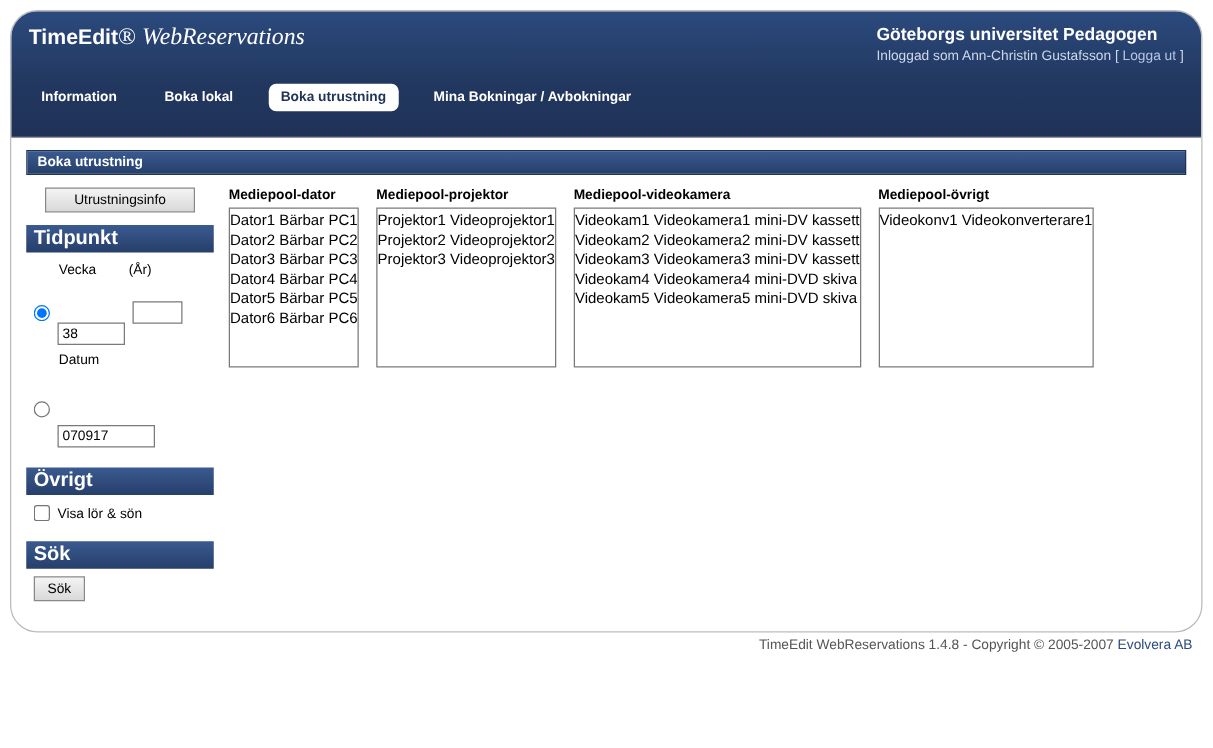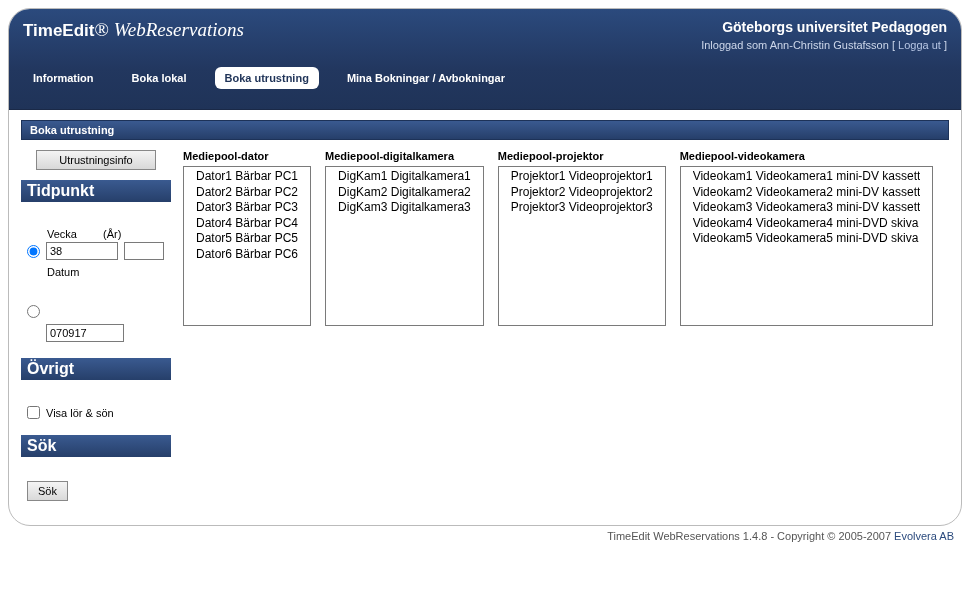--- a/index.html
+++ b/index.html
@@ -31,21 +31,20 @@
     justify-content: space-between;
     align-items: flex-start;
   }
   .brand {
     font-size: 19px;
     font-family: "Times New Roman", serif;
   }
   .brand .bold { font-weight: bold; font-family: Verdana, sans-serif; font-size: 17px;}
   .brand .ital { font-style: italic; }
   .org {
-    text-align: right;
     font-size: 11px;
   }
   .org-title { font-weight: bold; font-size: 14px; margin-bottom: 4px; }
   .org-sub { color: #cdd7ea; }
   .org-sub a { color: #b7c6e4; text-decoration: none; }
   .nav {
     margin-top: 16px;
     padding-bottom: 20px;
     display: flex;
     gap: 18px;
@@ -98,53 +97,53 @@
   .side-header {
     background: #2b4a7d;
     background: linear-gradient(#3a5a90, #263f6a);
     color: #fff;
     font-weight: bold;
     font-size: 16px;
     padding: 2px 6px;
     margin-top: 6px;
   }
   .side-body {
-    padding: 24px 6px 10px 6px;
+    padding: 6px 6px 10px 6px;
   }
   .row-line { display: flex; align-items: center; gap: 6px; margin-top: 2px; }
   .lbl { font-size: 11px; }
   input[type="text"] {
     border: 1px solid #7a7a7a;
     font-size: 11px;
     font-family: inherit;
     padding: 2px 3px;
     background: #fff;
   }
-  .inp-vecka { width: 72px; }
+  .inp-vecka { width: 54px; margin-top: 34px; }
   .inp-ar { width: 40px; }
   .inp-datum { width: 78px; margin-top: 44px; }
   input[type="radio"], input[type="checkbox"] { margin: 0; }
   .grid {
     flex: 1;
     display: grid;
     grid-template-columns: repeat(5, 1fr);
     gap: 10px 14px;
   }
   .pool { }
   .pool-title {
     font-weight: bold;
     font-size: 11px;
     margin-bottom: 4px;
   }
   .pool-list {
     border: 1px solid #7a7a7a;
-    height: 160px;
+    height: 128px;
     overflow: hidden;
     background: #fff;
-    padding: 2px 12px;
+    padding: 2px 0;
     font-size: 12px;
     font-family: Arial, sans-serif;
     line-height: 1.3;
   }
   .pool-list div { white-space: nowrap; overflow: hidden; cursor: default; }
   .footer {
     text-align: right;
     font-size: 11px;
     color: #555;
     padding: 4px 8px 0 0;
@@ -232,28 +231,20 @@
             <div class="pool-list">
               <div>Dator1 Bärbar PC1</div>
               <div>Dator2 Bärbar PC2</div>
               <div>Dator3 Bärbar PC3</div>
               <div>Dator4 Bärbar PC4</div>
               <div>Dator5 Bärbar PC5</div>
               <div>Dator6 Bärbar PC6</div>
             </div>
           </div>
 
-          <div class="pool">
-            <div class="pool-title">Mediepool-digitalkamera</div>
-            <div class="pool-list">
-              <div>DigKam1 Digitalkamera1</div>
-              <div>DigKam2 Digitalkamera2</div>
-              <div>DigKam3 Digitalkamera3</div>
-            </div>
-          </div>
 
           <div class="pool">
             <div class="pool-title">Mediepool-projektor</div>
             <div class="pool-list">
               <div>Projektor1 Videoprojektor1</div>
               <div>Projektor2 Videoprojektor2</div>
               <div>Projektor3 Videoprojektor3</div>
             </div>
           </div>
 
@@ -261,20 +252,26 @@
             <div class="pool-title">Mediepool-videokamera</div>
             <div class="pool-list">
               <div>Videokam1 Videokamera1 mini-DV kassett</div>
               <div>Videokam2 Videokamera2 mini-DV kassett</div>
               <div>Videokam3 Videokamera3 mini-DV kassett</div>
               <div>Videokam4 Videokamera4 mini-DVD skiva</div>
               <div>Videokam5 Videokamera5 mini-DVD skiva</div>
             </div>
           </div>
 
+          <div class="pool">
+            <div class="pool-title">Mediepool-övrigt</div>
+            <div class="pool-list">
+              <div>Videokonv1 Videokonverterare1</div>
+            </div>
+          </div>
 
           <div></div>
 
         </div>
       </div>
     </div>
   </div>
 
   <div class="footer">
     <span>TimeEdit WebReservations 1.4.8 - Copyright © 2005-2007 </span>

